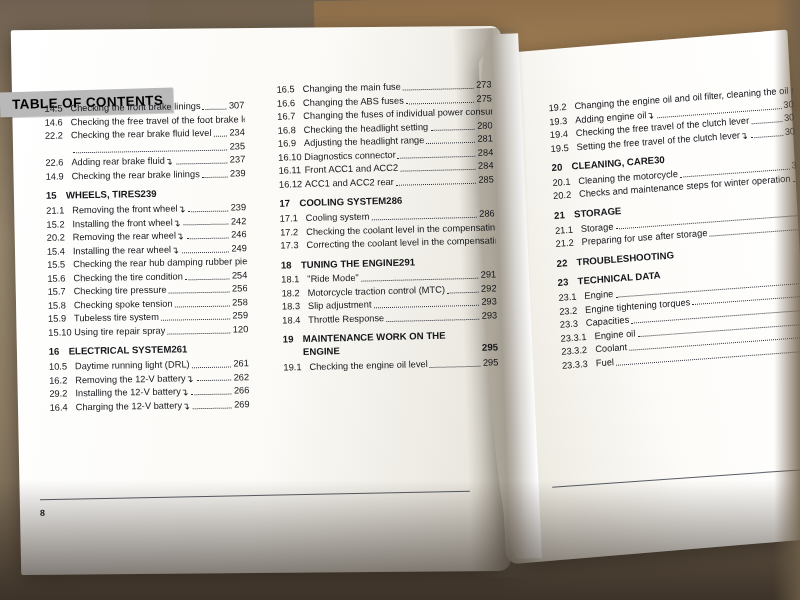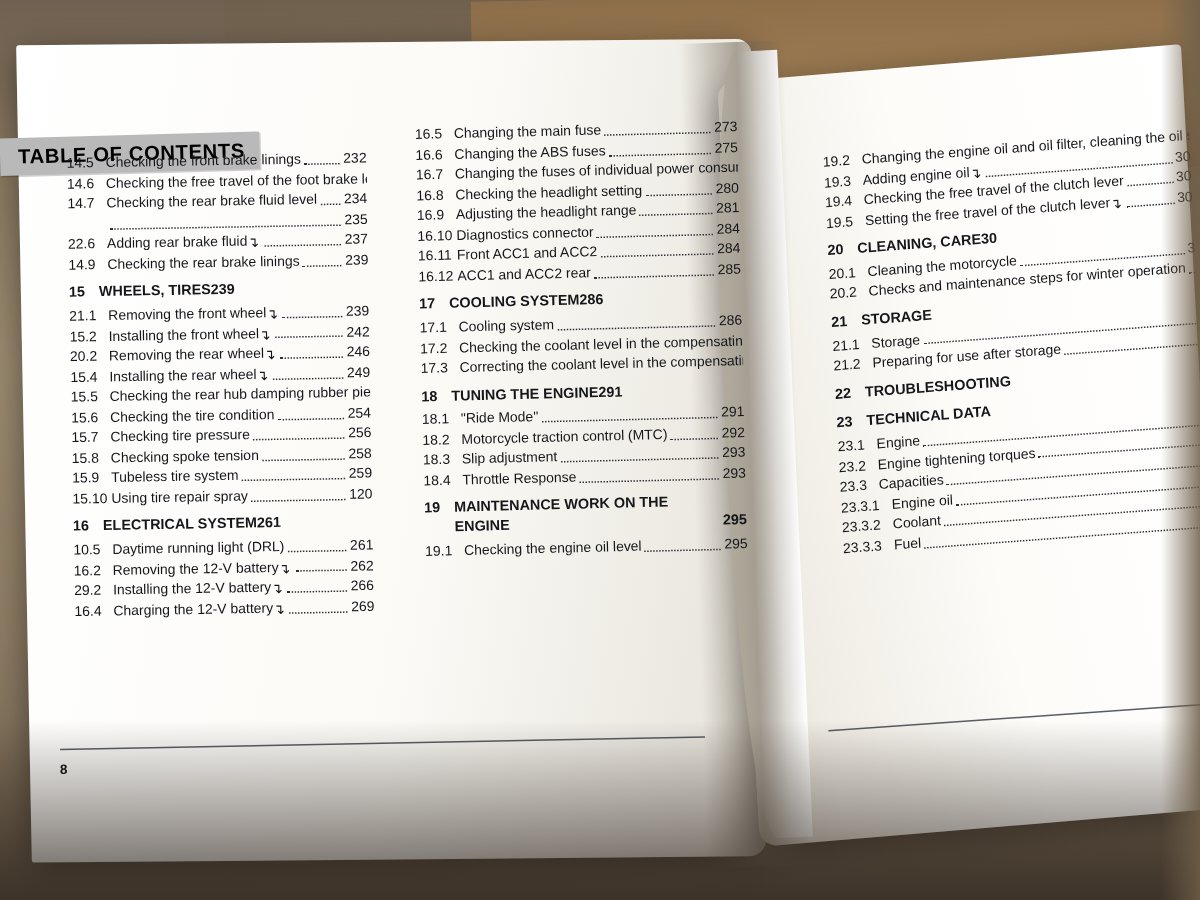--- a/index.html
+++ b/index.html
@@ -164,31 +164,31 @@
   <div class="rule"></div>
   <div class="rule-r"></div>
   <div class="folio">8</div>
 
   <div class="col col-1">
       <div class="row">
         <span class="num">14.5</span>
         <span class="ttl">
           <span class="t">Checking the front brake linings</span>
           <span class="dots"></span>
-          <span class="pg">232</span>
+          <span class="pg">307</span>
         </span>
       </div>
       <div class="row">
         <span class="num">14.6</span>
         <span class="ttl">
           <span class="t">Checking the free travel of the foot brake lever</span>
         </span>
       </div>
       <div class="row">
-        <span class="num">14.7</span>
+        <span class="num">22.2</span>
         <span class="ttl">
           <span class="t">Checking the rear brake fluid level</span>
           <span class="dots"></span>
           <span class="pg">234</span>
         </span>
       </div>
       <div class="row">
         <span class="num"></span>
         <span class="ttl">
           <span class="dots"></span>

